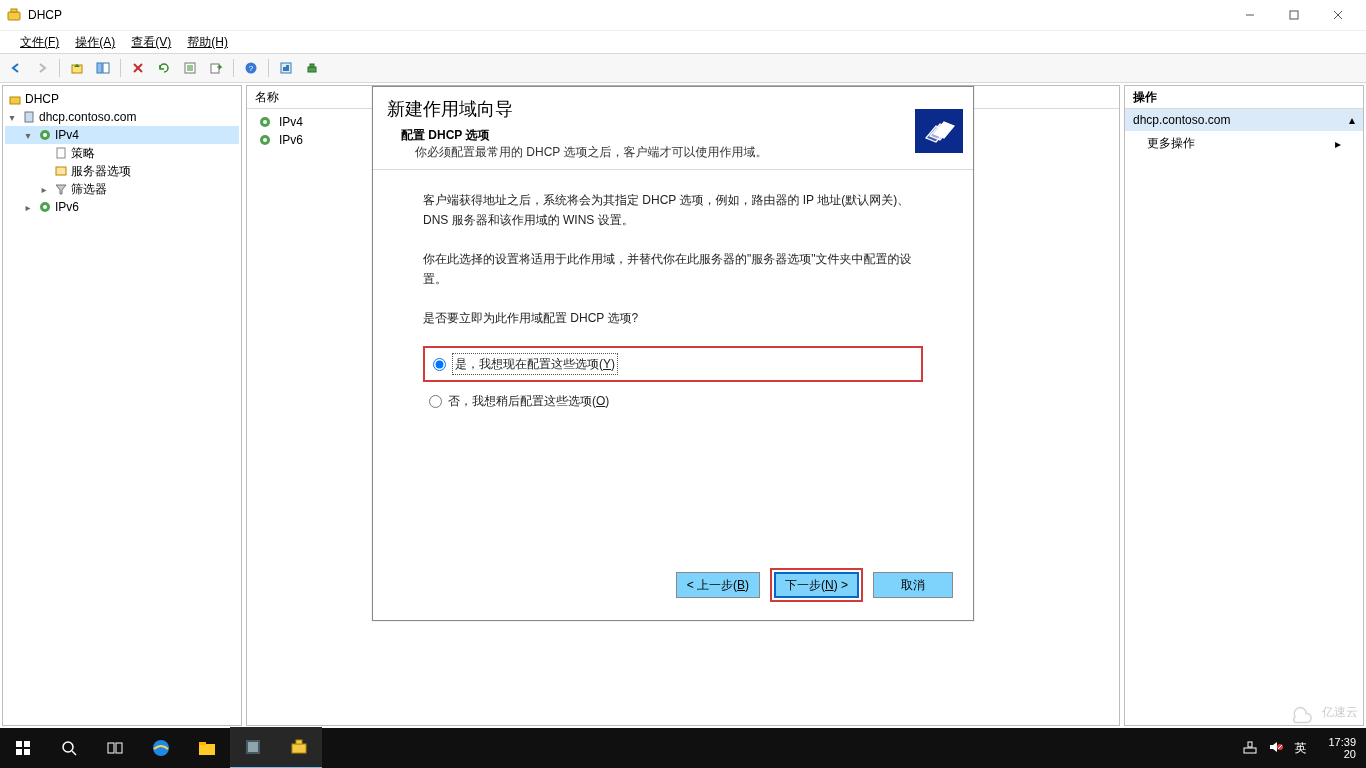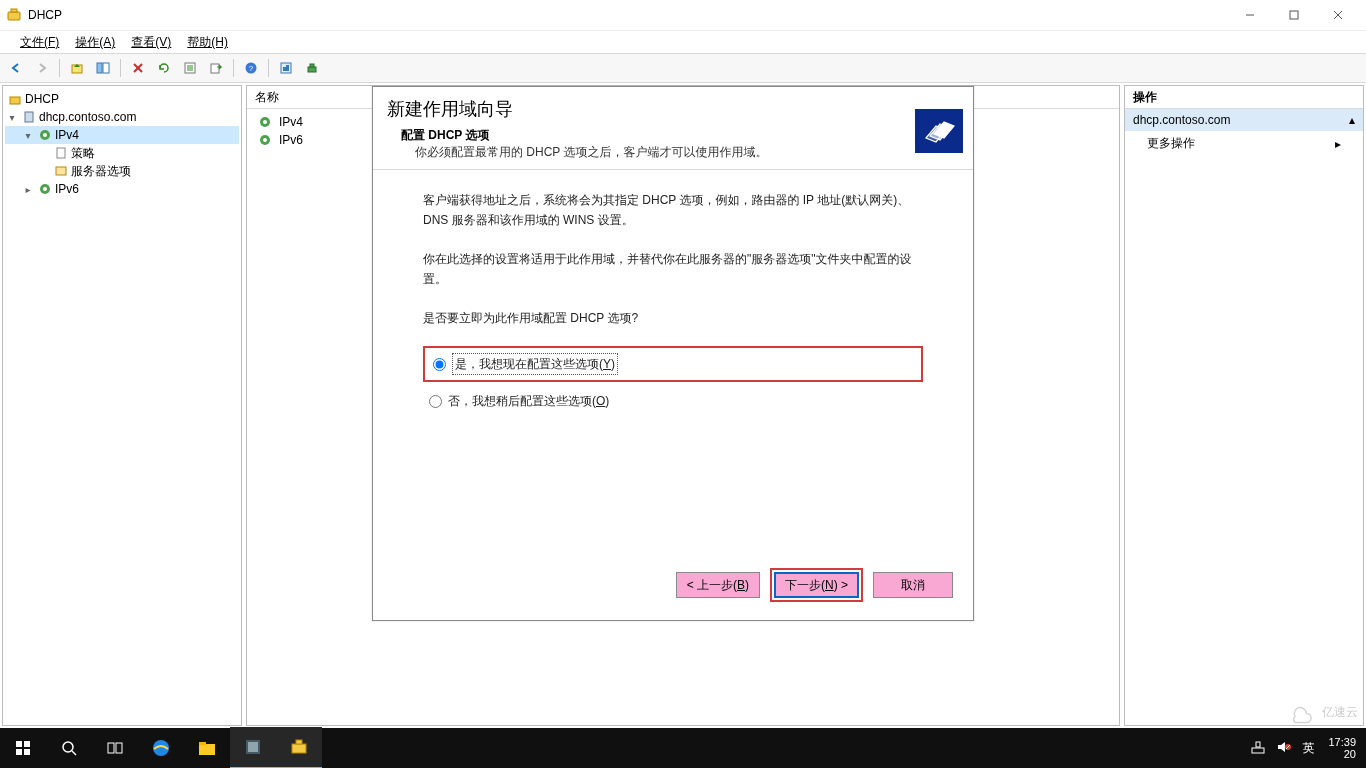--- a/index.html
+++ b/index.html
@@ -50,30 +50,30 @@
   .wiz-sub-h { font-weight:bold; margin-top:6px; padding-left:14px; }
   .wiz-sub-d { padding-left:28px; color:#333; }
   .wiz-banner { position:absolute; right:10px; top:22px; width:48px; height:44px; background:#0a2b8c; display:flex; align-items:center; justify-content:center; }
   .wiz-body { flex:1; padding:20px 50px; line-height:1.7; color:#222; overflow:auto; }
   .wiz-body p { margin:0 0 18px; }
   .radio-row { display:flex; align-items:center; gap:6px; margin:4px 0; padding:5px 6px; }
   .radio-row.highlight { border:2px solid #d23b3b;padding-left:8px; }
   .radio-row input { margin:0; }
   .u { text-decoration:underline; }
   .wiz-foot { height:50px; border-top:0; display:flex; justify-content:flex-end; align-items:center; gap:14px; padding:0 20px 10px; }
-  .btn { min-width:80px; height:26px; border:1px solid #8a8a8a; background:#f9a8d4; display:inline-flex; align-items:center; justify-content:center; padding:0 10px; font-size:12px; cursor:pointer; }
+  .btn { min-width:80px; height:26px; border:1px solid #8a8a8a; background:#7dd3fc; display:inline-flex; align-items:center; justify-content:center; padding:0 10px; font-size:12px; cursor:pointer; }
   .btn.default { border:1px solid #0a66c2; box-shadow:inset 0 0 0 1px #0a66c2; }
   .btn.default.highlight { outline:2px solid #d23b3b; outline-offset:2px; }
 
   
   .taskbar { position:fixed; left:0; right:0; bottom:0; height:40px; background:#101010; display:flex; align-items:center; color:#fff; }
   .tb-item { width:46px; height:40px; display:flex; align-items:center; justify-content:center; }
   .tb-item.active { border-bottom:2px solid #76b9ed; background:#272727; }
   .tray { margin-left:auto; display:flex; align-items:center; padding:0 6px; gap:10px; }
-  .clock { text-align:right; line-height:1.1; font-size:11px; padding:0 4px; }
+  .clock { text-align:right; line-height:1.1; font-size:11px; padding:0 4px;margin-left:8px; }
   .watermark { position:fixed; right:8px; bottom:44px; opacity:.35; display:flex; align-items:center; gap:6px; font-size:12px; color:#666; pointer-events:none; }
   .watermark svg { width:30px; height:24px; }
 
   .dotted { border:1px dotted #555; padding:0 2px; }
 </style>
 </head>
 <body>
 
 <div class="window">
 
@@ -225,20 +225,29 @@
           <span>策略</span>
         </div>
         <div class="tree-row indent-2">
           <span class="tw"></span>
           <span class="ic">
               <svg width="14" height="14">
                 <rect x="2" y="3" width="10" height="8" fill="#ffe4a1" stroke="#b58900"></rect>
               </svg>
             </span>
           <span>服务器选项</span>
+        </div>
+        <div class="tree-row indent-2">
+          <span class="tw closed"></span>
+          <span class="ic">
+              <svg width="14" height="14">
+                <path d="M2 3 H12 L8 8 V12 H6 V8 Z" fill="#c9c9c9" stroke="#777"></path>
+              </svg>
+            </span>
+          <span>筛选器</span>
         </div>
         <div class="tree-row indent-1">
           <span class="tw closed"></span>
           <span class="ic">
               <svg width="14" height="14">
                 <circle cx="7" cy="7" r="5" fill="#4ea24e"></circle>
                 <circle cx="7" cy="7" r="2" fill="#fff"></circle>
               </svg>
             </span>
           <span>IPv6</span>

